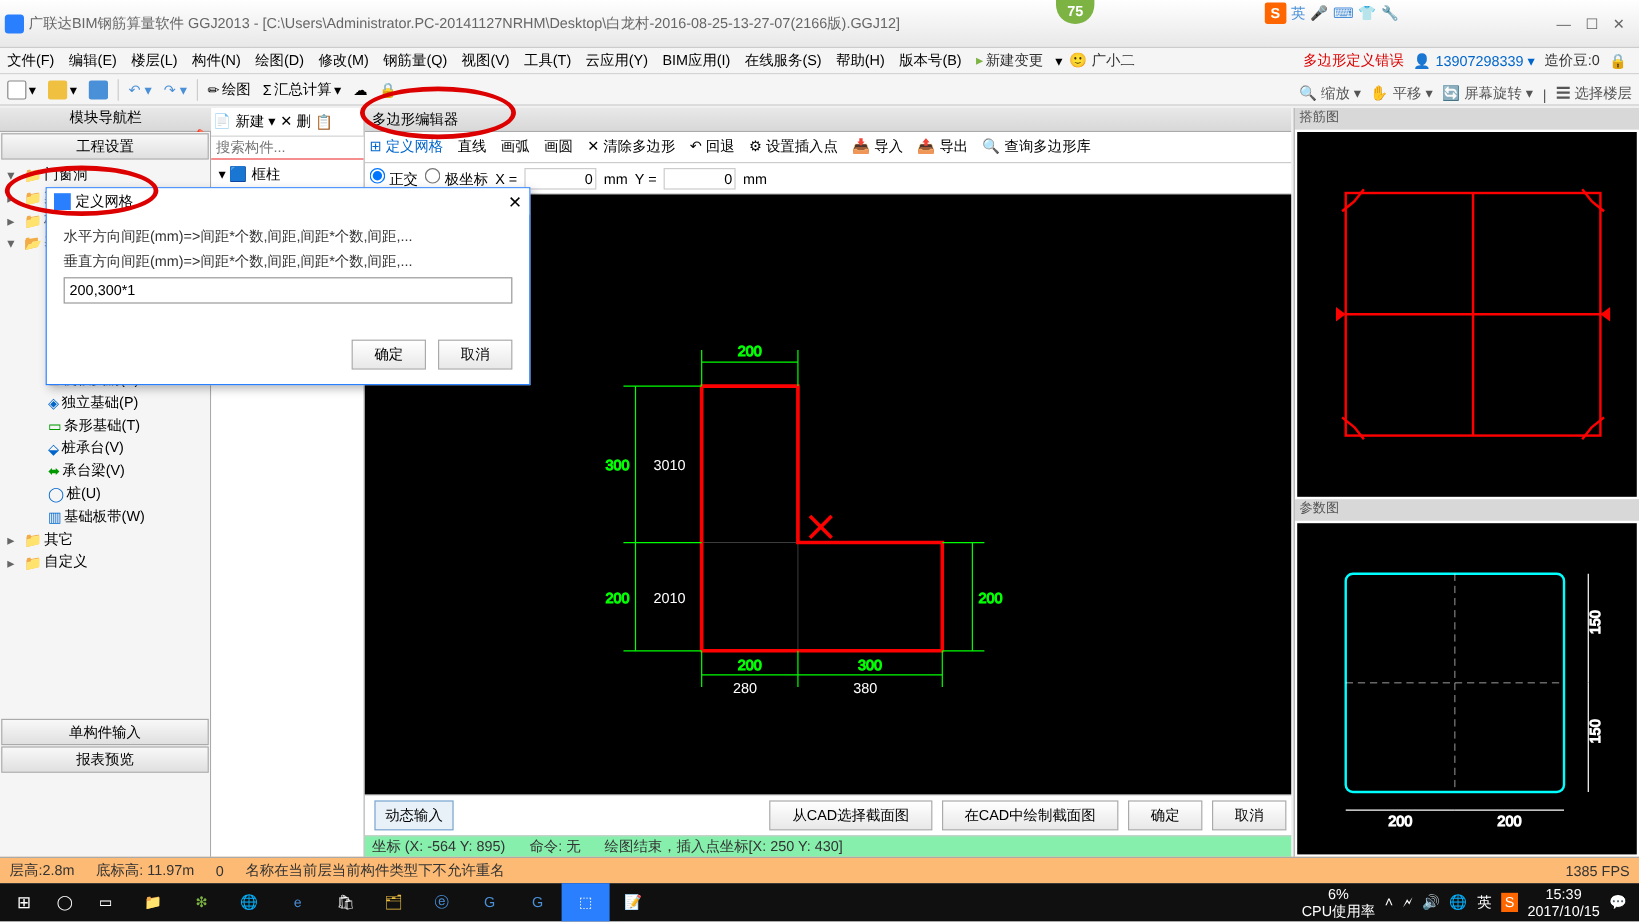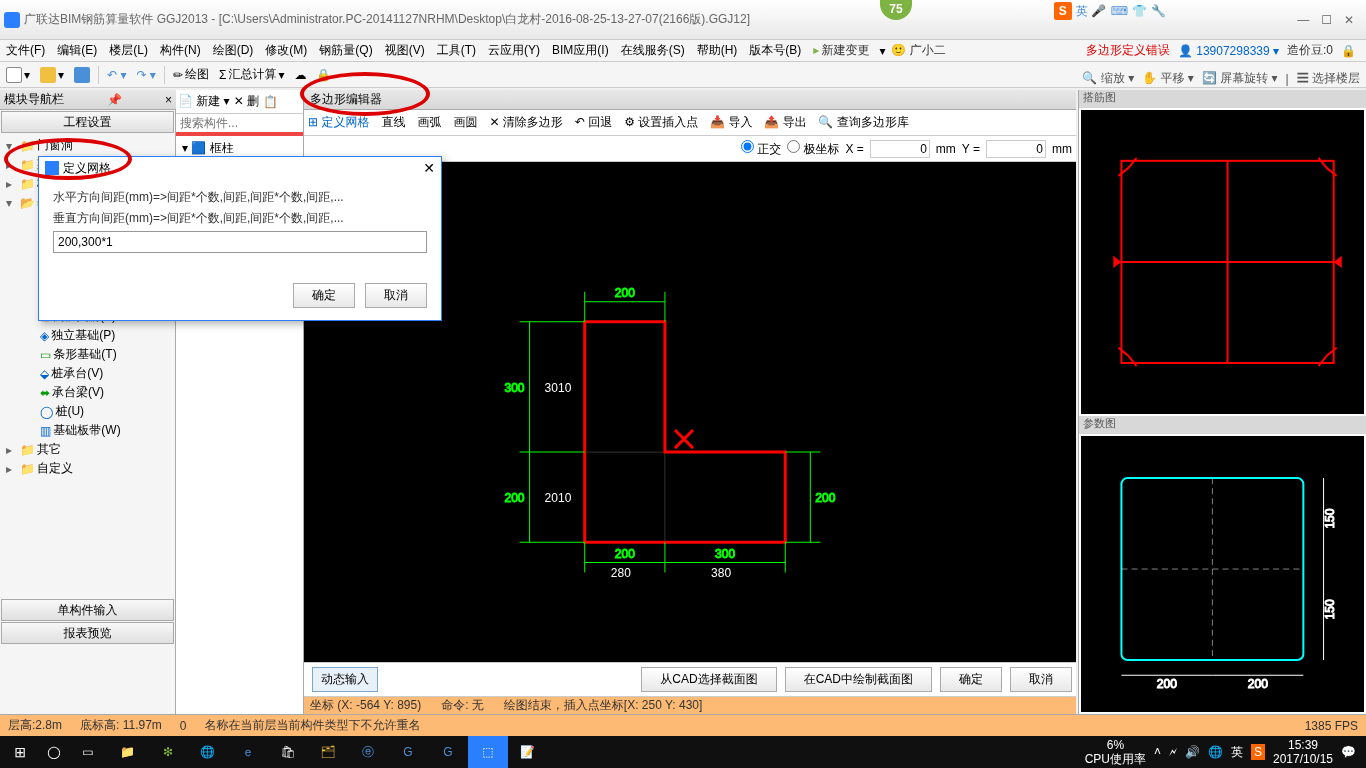--- a/index.html
+++ b/index.html
@@ -41,38 +41,38 @@
 .left-panel { position: absolute; top: 90px; left: 0; width: 176px; bottom: 54px; background: #f5f5f5; border-right: 1px solid #aaa; }
 .panel-btn { height: 22px; background: linear-gradient(#f8f8f8, #e0e0e0); border: 1px solid #aaa; margin: 1px; text-align: center; line-height: 20px; cursor: pointer; }
 .tree { padding: 2px 4px; overflow: auto; height: calc(100% - 140px); }
 .tree-item { padding: 1px 0 1px 16px; cursor: pointer; display: flex; align-items: center; gap: 2px; white-space: nowrap; }
 .tree-item .arrow { position: absolute; margin-left: -14px; color: #666; }
 .tree-item .folder { color: #e0a000; }
 .tree-item.child { padding-left: 36px; }
 
 .mid-strip { position: absolute; top: 90px; left: 176px; width: 128px; bottom: 54px; background: #fff; border-right: 1px solid #aaa; }
 .mid-toolbar { height: 24px; display: flex; align-items: center; padding: 0 2px; border-bottom: 1px solid #ccc; gap: 4px; }
-.search-input { width: 100%; border: none; padding: 2px 4px; color: #a21caf; border-bottom: 4px solid #ef4444; }
+.search-input { width: 100%; border: none; padding: 2px 4px; color: #a21caf; border-bottom: 1px solid #ef4444; }
 
 .canvas-area { position: absolute; top: 90px; left: 304px; right: 290px; bottom: 54px; background: #fff; display: flex; flex-direction: column; }
 .poly-header { height: 20px; background: linear-gradient(#e8e8e8, #d8d8d8); padding: 0 6px; display: flex; align-items: center; border-bottom: 1px solid #aaa; position: relative; }
 .poly-header::after { content: ""; position: absolute; left: 70px; right: 0; height: 1px; top: 100%; }
 .poly-toolbar { height: 26px; display: flex; align-items: center; padding: 0 4px; border-bottom: 1px solid #ccc; gap: 6px; flex-wrap: nowrap; }
-.poly-toolbar2 { height: 26px; display: flex; align-items: center; padding: 0 4px; border-bottom: 1px solid #ccc; gap: 6px; justify-content: flex-end; }
+.poly-toolbar2 { height: 26px; display: flex; align-items: center; padding: 0 4px; border-bottom: 1px solid #ccc; gap: 6px; }
 .radio { cursor: pointer; }
 .coord-input { width: 60px; border: 1px solid #ccc; text-align: right; padding: 1px 2px; }
 
 .drawing { flex: 1; background: #000; position: relative; overflow: hidden; }
 .drawing svg { position: absolute; inset: 0; }
 
 .bottom-buttons { display: flex; gap: 8px; padding: 4px; justify-content: flex-end; border-top: 1px solid #ccc; align-items: center; }
 .bottom-buttons .dyn-input { border: 1px solid #7aa7d0; background: #e8f0f8; padding: 3px 8px; margin-right: auto; margin-left: 4px; cursor: pointer; }
 .btn { border: 1px solid #aaa; background: linear-gradient(#fff, #e8e8e8); padding: 3px 18px; cursor: pointer; }
 
-.status-line { height: 18px; padding: 0 6px; display: flex; align-items: center; gap: 20px; border-top: 1px solid #ccc; background: #fdba74; color: #333; }
+.status-line { height: 18px; padding: 0 6px; display: flex; align-items: center; gap: 20px; border-top: 1px solid #ccc; background: #86efac; color: #333; }
 
 .right-panel { position: absolute; top: 90px; right: 0; width: 288px; bottom: 54px; background: #fff; border-left: 1px solid #aaa; display: flex; flex-direction: column; }
 .rp-header { height: 18px; background: #d8d8d8; padding: 0 4px; font-size: 11px; color: #555; }
 .rp-canvas { flex: 1; background: #000; margin: 2px; position: relative; }
 
 .bottom-status { position: absolute; bottom: 32px; left: 0; right: 0; height: 22px; background: #fdba74; border-top: 1px solid #aaa; display: flex; align-items: center; padding: 0 8px; gap: 18px; color: #333; }
 .bottom-status .fps { margin-left: auto; }
 
 .taskbar { position: absolute; bottom: 0; left: 0; right: 0; height: 32px; background: #101010; display: flex; align-items: center; color: #fff; }
 .taskbar .start { width: 40px; text-align: center; font-size: 14px; }
@@ -162,21 +162,21 @@
 </div>
 
 <div class="right-toolbar">
   <span>🔍 <span>缩放</span> ▾</span>
   <span>✋ <span>平移</span> ▾</span>
   <span>🔄 <span>屏幕旋转</span> ▾</span>
   <span>|</span>
   <span>☰ <span>选择楼层</span></span>
 </div>
 
-<div class="nav-header" style="position:absolute;top:90px;left:0;width:176px;">
+<div class="nav-header" style="position:absolute;top:90px;left:0;width:176px;flex-direction:column;">
   <span>模块导航栏</span>
   <span style="margin-left:auto">📌</span>
   <span class="close-x">×</span>
 </div>
 
 <div class="left-panel" style="top:110px">
   <div class="panel-btn">工程设置</div>
   <div class="tree">
     <div class="tree-item">
         <span class="arrow">▾</span>

